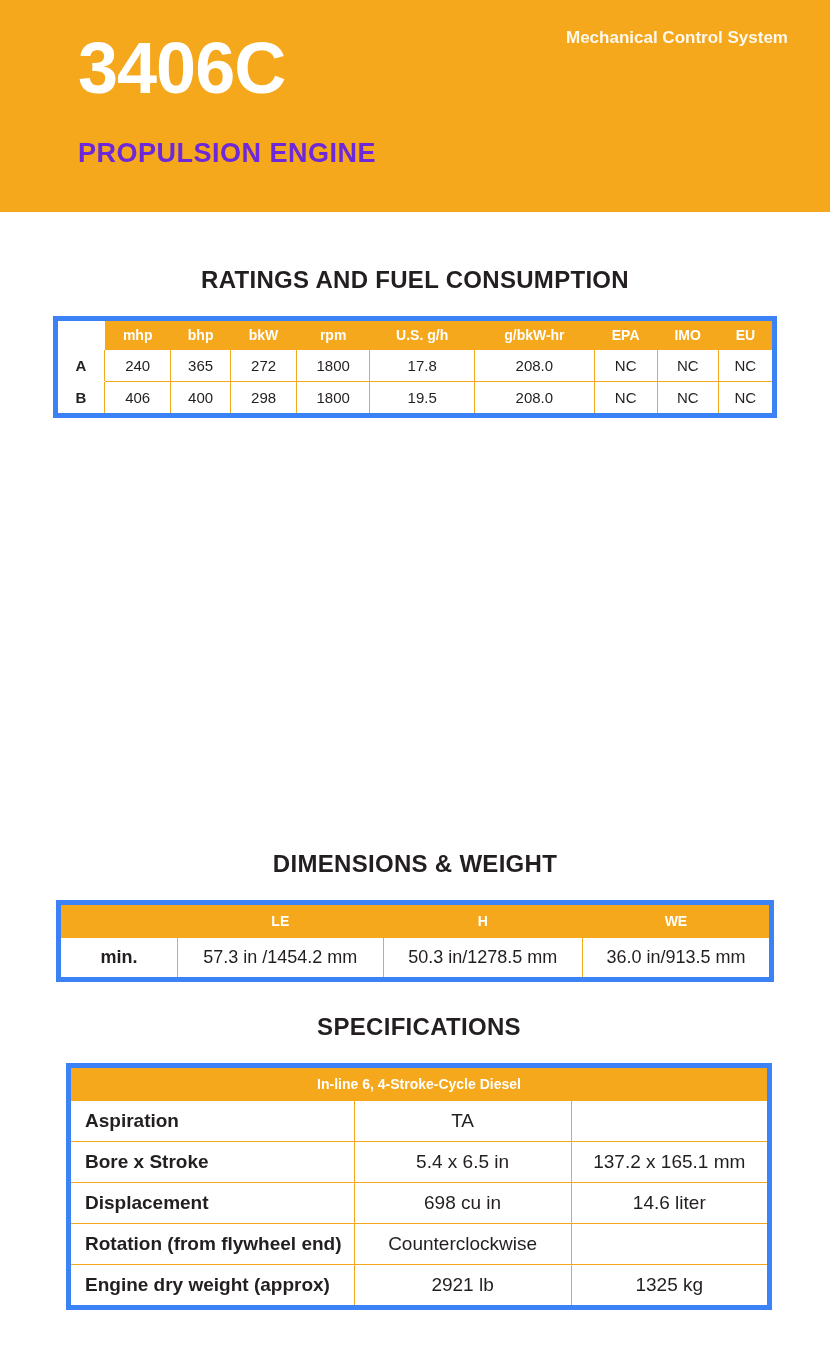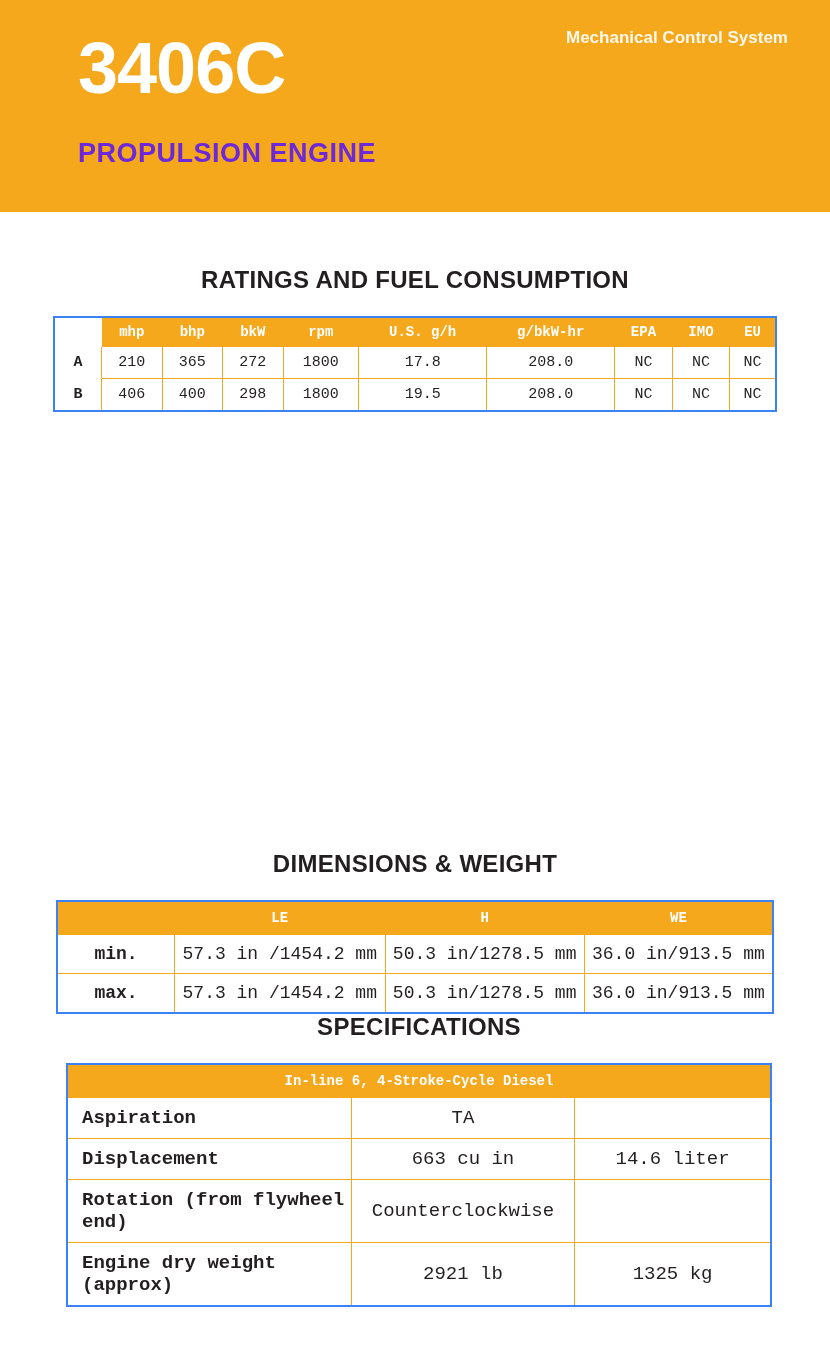--- a/index.html
+++ b/index.html
@@ -60,22 +60,21 @@
     font-weight: bold;
     color: #231f20;
     letter-spacing: 0.3px;
   }
   
   table {
     border-collapse: collapse;
     font-size: 14px;
   }
   .tbl {
-    border: 2px solid #3b82f6;
-    font-family: Liberation Mono, monospace;
+    border: 5px solid #3b82f6;
   }
   .tbl th, .tbl td {
     border: 1px solid #f5a81c;
     text-align: center;
     color: #231f20;
   }
   .tbl thead th {
     background: #f5a81c;
     color: #ffffff;
     font-weight: bold;
@@ -193,21 +192,21 @@
           <th>U.S. g/h</th>
           <th>g/bkW-hr</th>
           <th>EPA</th>
           <th>IMO</th>
           <th>EU</th>
         </tr>
       </thead>
       <tbody>
         <tr>
           <td class="rowlabel">A</td>
-          <td>210</td>
+          <td>240</td>
           <td>365</td>
           <td>272</td>
           <td>1800</td>
           <td>17.8</td>
           <td>208.0</td>
           <td>NC</td>
           <td>NC</td>
           <td>NC</td>
         </tr>
         <tr>
@@ -237,47 +236,46 @@
           <th>WE</th>
         </tr>
       </thead>
       <tbody>
         <tr>
           <td class="rowlabel">min.</td>
           <td>57.3 in /1454.2 mm</td>
           <td>50.3 in/1278.5 mm</td>
           <td>36.0 in/913.5 mm</td>
         </tr>
-        <tr>
-          <td class="rowlabel">max.</td>
-          <td>57.3 in /1454.2 mm</td>
-          <td>50.3 in/1278.5 mm</td>
-          <td>36.0 in/913.5 mm</td>
-        </tr>
       </tbody>
     </table>
   </div>
 
   <div class="specs-wrap">
     <div class="section-title">SPECIFICATIONS</div>
     <table class="tbl" id="specs-table">
       <thead>
         <tr>
           <th colspan="3">In-line 6, 4-Stroke-Cycle Diesel</th>
         </tr>
       </thead>
       <tbody>
         <tr>
           <td class="speclabel">Aspiration</td>
           <td class="specval">TA</td>
           <td class="specval"></td>
         </tr>
         <tr>
+          <td class="speclabel">Bore x Stroke</td>
+          <td class="specval">5.4 x 6.5 in</td>
+          <td class="specval">137.2 x 165.1 mm</td>
+        </tr>
+        <tr>
           <td class="speclabel">Displacement</td>
-          <td class="specval">663 cu in</td>
+          <td class="specval">698 cu in</td>
           <td class="specval">14.6 liter</td>
         </tr>
         <tr>
           <td class="speclabel">Rotation (from flywheel end)</td>
           <td class="specval">Counterclockwise</td>
           <td class="specval"></td>
         </tr>
         <tr>
           <td class="speclabel">Engine dry weight (approx)</td>
           <td class="specval">2921 lb</td>

